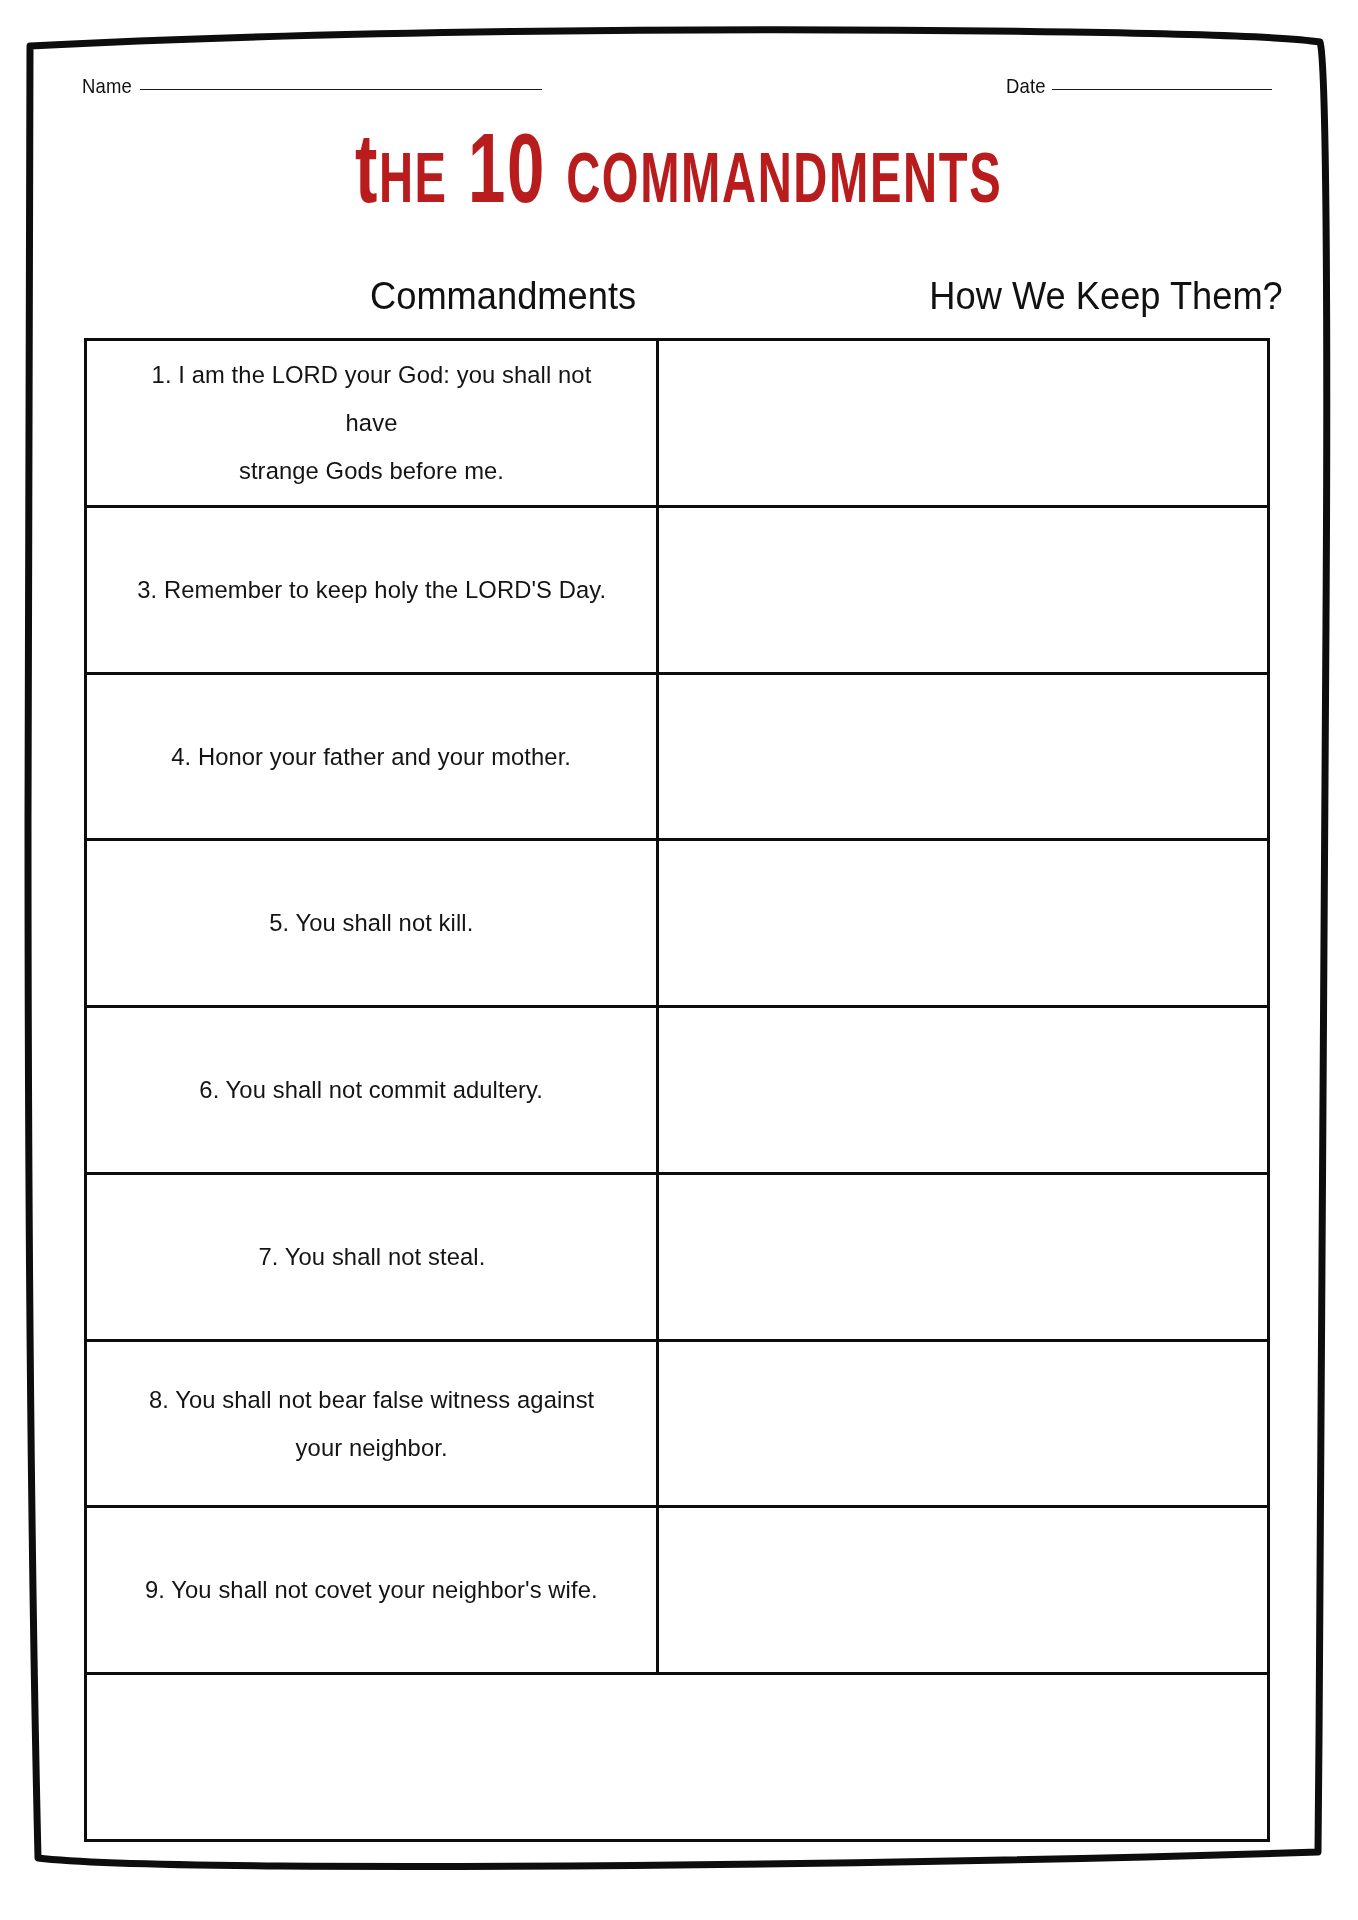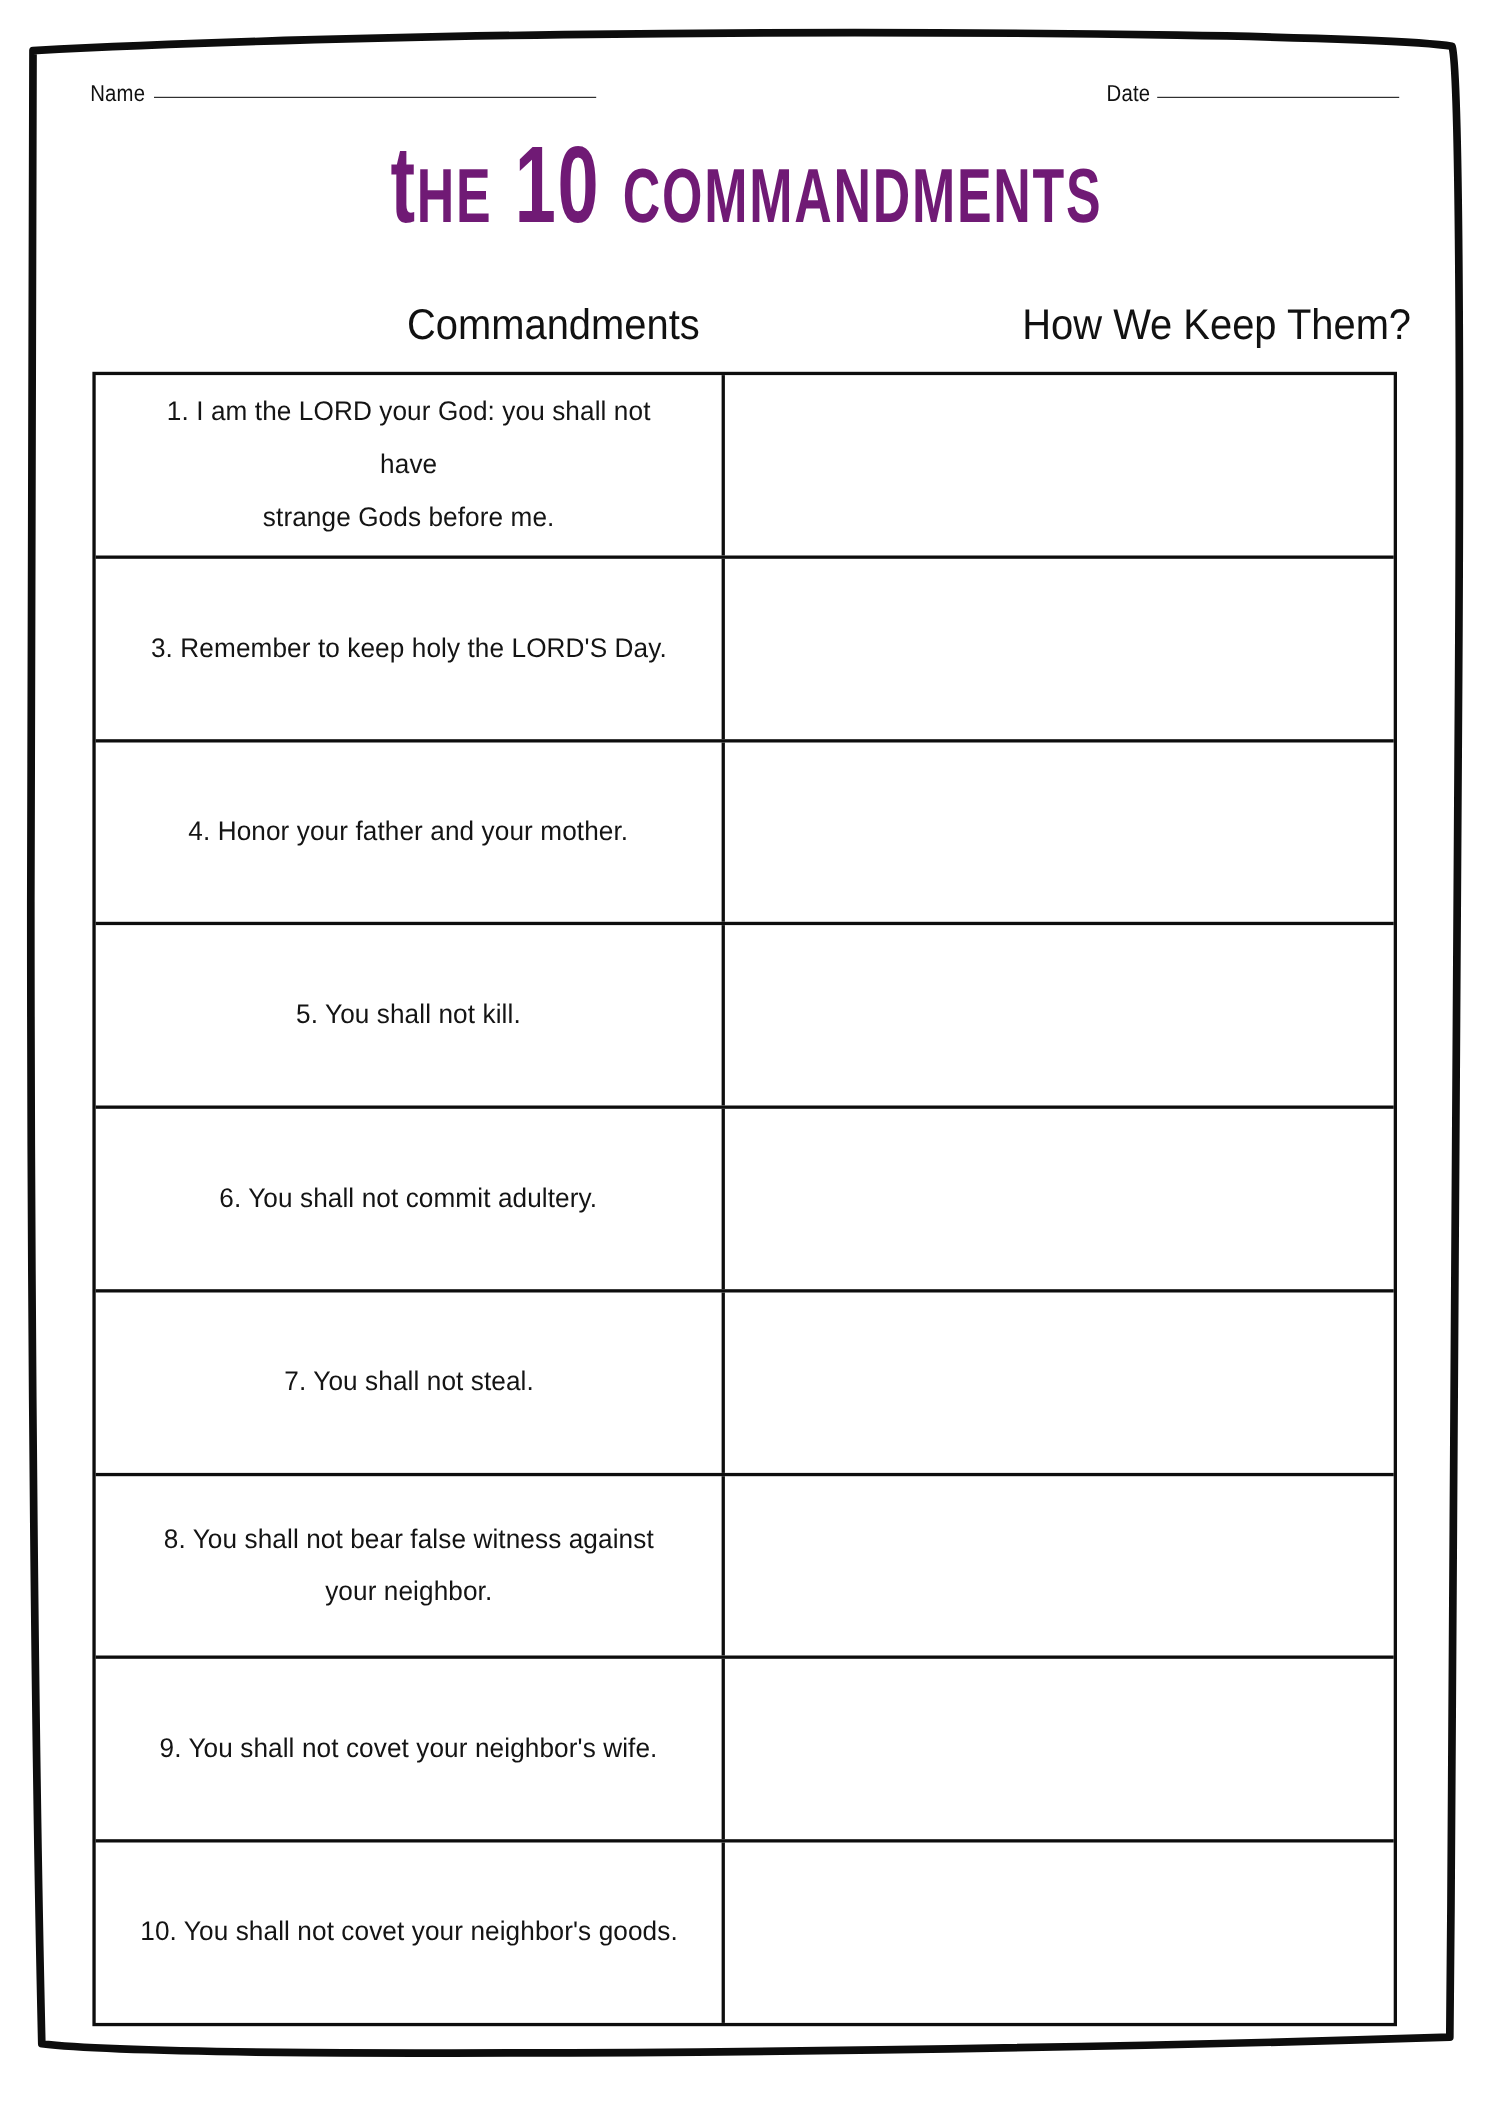--- a/index.html
+++ b/index.html
@@ -80,21 +80,21 @@
     position: absolute;
     left: 0;
     top: 78px;
     width: 1234px;
     text-align: center;
     font-family: "Liberation Sans", sans-serif;
     font-weight: 700;
     font-size: 84px;
     line-height: 1;
     letter-spacing: 2px;
-    color: #701a75;
+    color: #b91c1c;
   }
   .title .tt {
     display: inline-block;
     transform: scaleX(0.80) scaleY(1.18);
     transform-origin: center center;
     font-variant: small-caps;
     text-transform: lowercase;
   }
   .title .tt::first-letter { font-variant: normal; }
 
@@ -270,21 +270,18 @@
       </div>
 
       <div class="row">
         <div class="cell-cmd">
           <div class="cmd-text"><span class="cmd-text-span">9. You shall not covet your neighbor's wife.</span></div>
         </div>
         <div class="cell-answer"></div>
       </div>
 
       <div class="row">
-        <div class="cell-cmd">
-          <div class="cmd-text"><span class="cmd-text-span">10. You shall not covet your neighbor's goods.</span></div>
-        </div>
         <div class="cell-answer"></div>
       </div>
 
     </div>
   </div>
 </div>
 
 </body></html>

